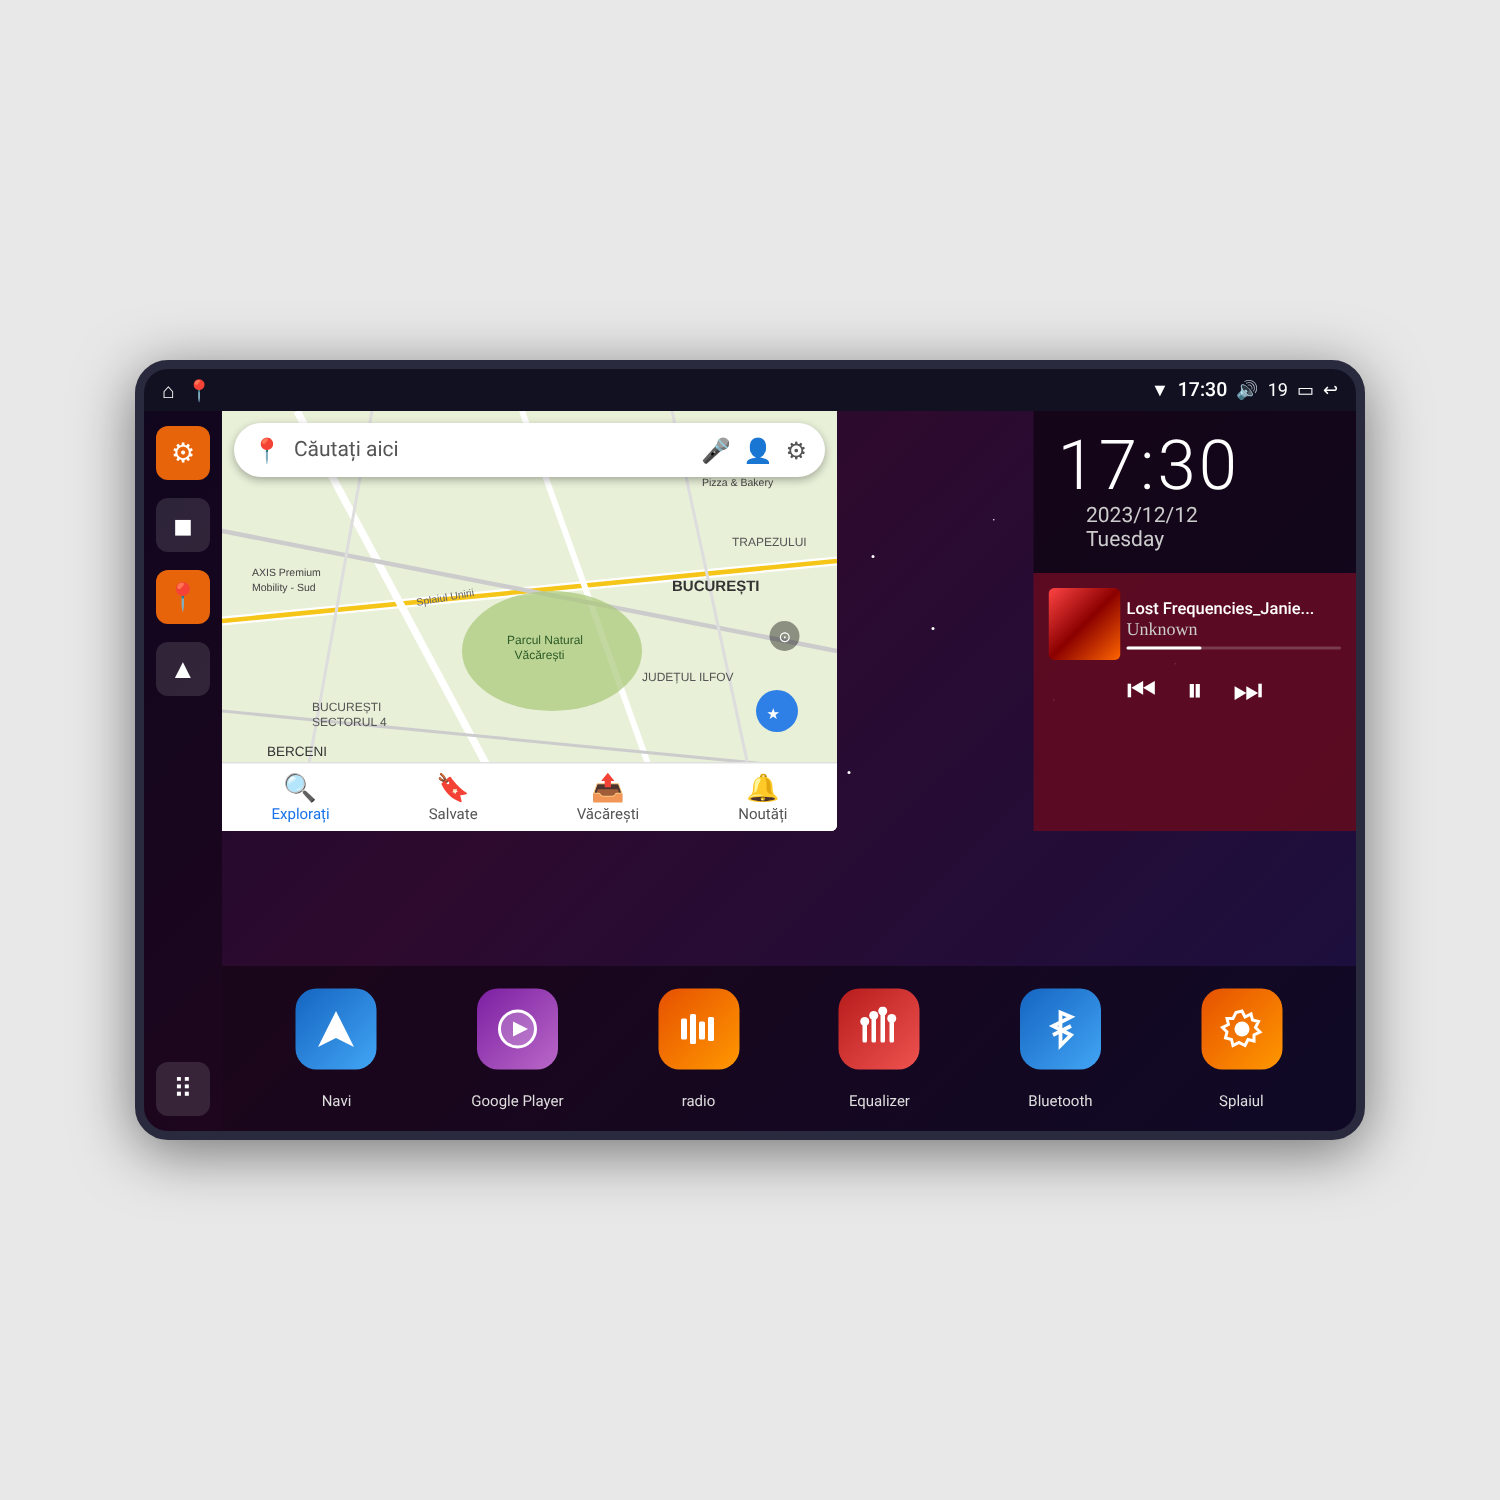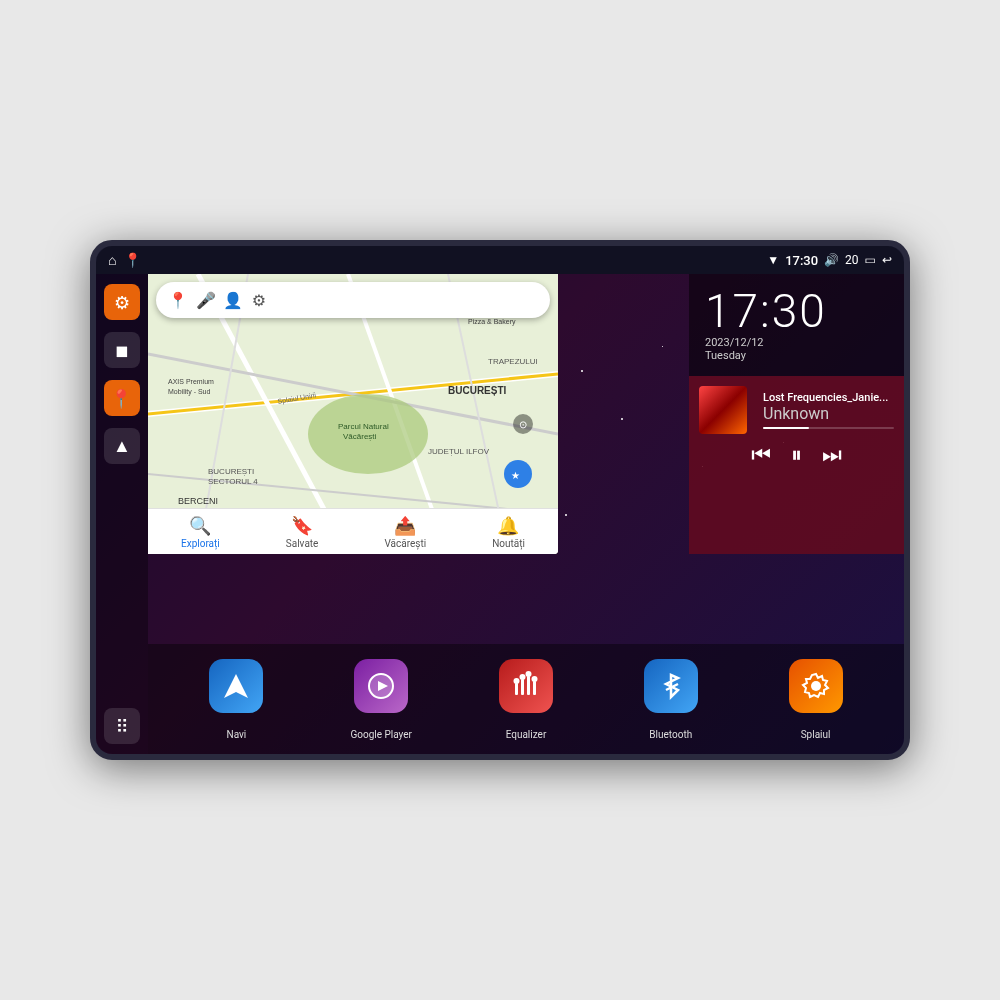--- a/index.html
+++ b/index.html
@@ -136,46 +136,46 @@
     .clock-panel {
       background: rgba(0,0,0,0.5);
       flex: 0 0 90px;
       display: flex; flex-direction: column; align-items: flex-start;
       padding: 14px 16px;
     }
     .clock-time {
       font-size: 46px; color: #fff; font-weight: 300; line-height: 1;
       letter-spacing: 2px;
     }
-    .clock-date { font-size: 11px; color: #ccc; margin-top: 2px; }
+    .clock-date { font-size: 14px; color: #ccc; margin-top: 2px; margin-left: 19px; }
 
     .music-panel {
       background: rgba(100, 10, 30, 0.85);
       flex: 1;
       display: flex; flex-direction: column;
       padding: 10px;
       gap: 8px;
     }
     .music-info {
-      display: flex; gap: 16px; align-items: center;
+      display: flex; gap: 4px; align-items: center;
     }
     .album-art {
       width: 48px; height: 48px; border-radius: 4px;
       background: linear-gradient(135deg, #ff6b35, #c0392b);
       flex-shrink: 0;
       overflow: hidden;
       position: relative;
     }
     .album-art-inner {
       width: 100%; height: 100%;
       background: linear-gradient(135deg, #ff4444, #8b0000, #ff6600);
     }
     .music-text { flex: 1; }
     .music-title { font-size: 11px; color: #fff; font-weight: 500; }
-    .music-artist { font-size: 16px; color: #ccc; }
+    .music-artist { font-size: 12px; color: #ccc; font-family: Liberation Serif, serif; }
     .music-progress {
       height: 2px; background: rgba(255,255,255,0.2); border-radius: 1px;
       margin-top: 4px;
     }
     .music-progress-bar {
       height: 100%; width: 35%; background: #fff; border-radius: 1px;
     }
     .music-controls {
       display: flex; align-items: center; justify-content: center; gap: 20px;
     }
@@ -233,21 +233,21 @@
 
   <div class="status-bar">
     <div class="status-left">
       <span class="status-icon">⌂</span>
       <span class="status-icon">📍</span>
     </div>
     <div class="status-right">
       <span>▼</span>
       <span class="status-time">17:30</span>
       <span>🔊</span>
-      <span>20</span>
+      <span>19</span>
       <span>▭</span>
       <span>↩</span>
     </div>
   </div>
 
   <div class="main-area">
 
     <div class="stars">
       <div class="star" style="width:2px;height:2px;top:20%;left:60%"></div>
       <div class="star" style="width:1px;height:1px;top:15%;left:70%"></div>
@@ -313,20 +313,21 @@
           <circle cx="375" cy="150" r="10" fill="rgba(0,0,0,0.4)"></circle>
           <text x="371" y="154" font-size="10" fill="#fff" font-family="Arial">⊙</text>
 
           <text x="10" y="268" font-size="9" fill="#555" font-family="Arial">Google</text>
 
           <text x="130" y="130" font-size="7" fill="#666" font-family="Arial" transform="rotate(-10,130,130)">Splaiul Unirii</text>
         </svg>
 
         <div class="map-search-bar">
           <span class="map-pin-icon">📍</span>
+          <span class="map-search-text">Căutați aici</span>
           <div class="map-search-icons">
             <span>🎤</span>
             <span>👤</span>
             <span>⚙</span>
           </div>
         </div>
 
         <div class="map-bottom-nav">
           <div class="map-nav-item active">
             <span class="map-nav-icon">🔍</span>
@@ -393,20 +394,31 @@
         <div class="app-icon-wrapper">
           <div class="app-icon icon-video">
             <svg width="30" height="30" viewBox="0 0 30 30">
               <circle cx="15" cy="15" r="12" fill="rgba(255,255,255,0.2)" stroke="white" stroke-width="2"></circle>
               <polygon points="12,10 22,15 12,20" fill="white"></polygon>
             </svg>
           </div>
           <span class="app-label">Google Player</span>
         </div>
 
+        <div class="app-icon-wrapper">
+          <div class="app-icon icon-radio">
+            <svg width="30" height="30" viewBox="0 0 30 30">
+              <rect x="3" y="8" width="4" height="14" fill="white" rx="1"></rect>
+              <rect x="9" y="5" width="4" height="20" fill="white" rx="1"></rect>
+              <rect x="15" y="10" width="4" height="12" fill="white" rx="1"></rect>
+              <rect x="21" y="7" width="4" height="16" fill="white" rx="1"></rect>
+            </svg>
+          </div>
+          <span class="app-label">radio</span>
+        </div>
 
         <div class="app-icon-wrapper">
           <div class="app-icon icon-equalizer">
             <svg width="30" height="30" viewBox="0 0 30 30">
               <rect x="4" y="12" width="3" height="12" fill="white" rx="1"></rect>
               <rect x="10" y="8" width="3" height="16" fill="white" rx="1"></rect>
               <rect x="16" y="5" width="3" height="19" fill="white" rx="1"></rect>
               <rect x="22" y="10" width="3" height="14" fill="white" rx="1"></rect>
               <circle cx="5.5" cy="10" r="3" fill="white"></circle>
               <circle cx="11.5" cy="6" r="3" fill="white"></circle>

